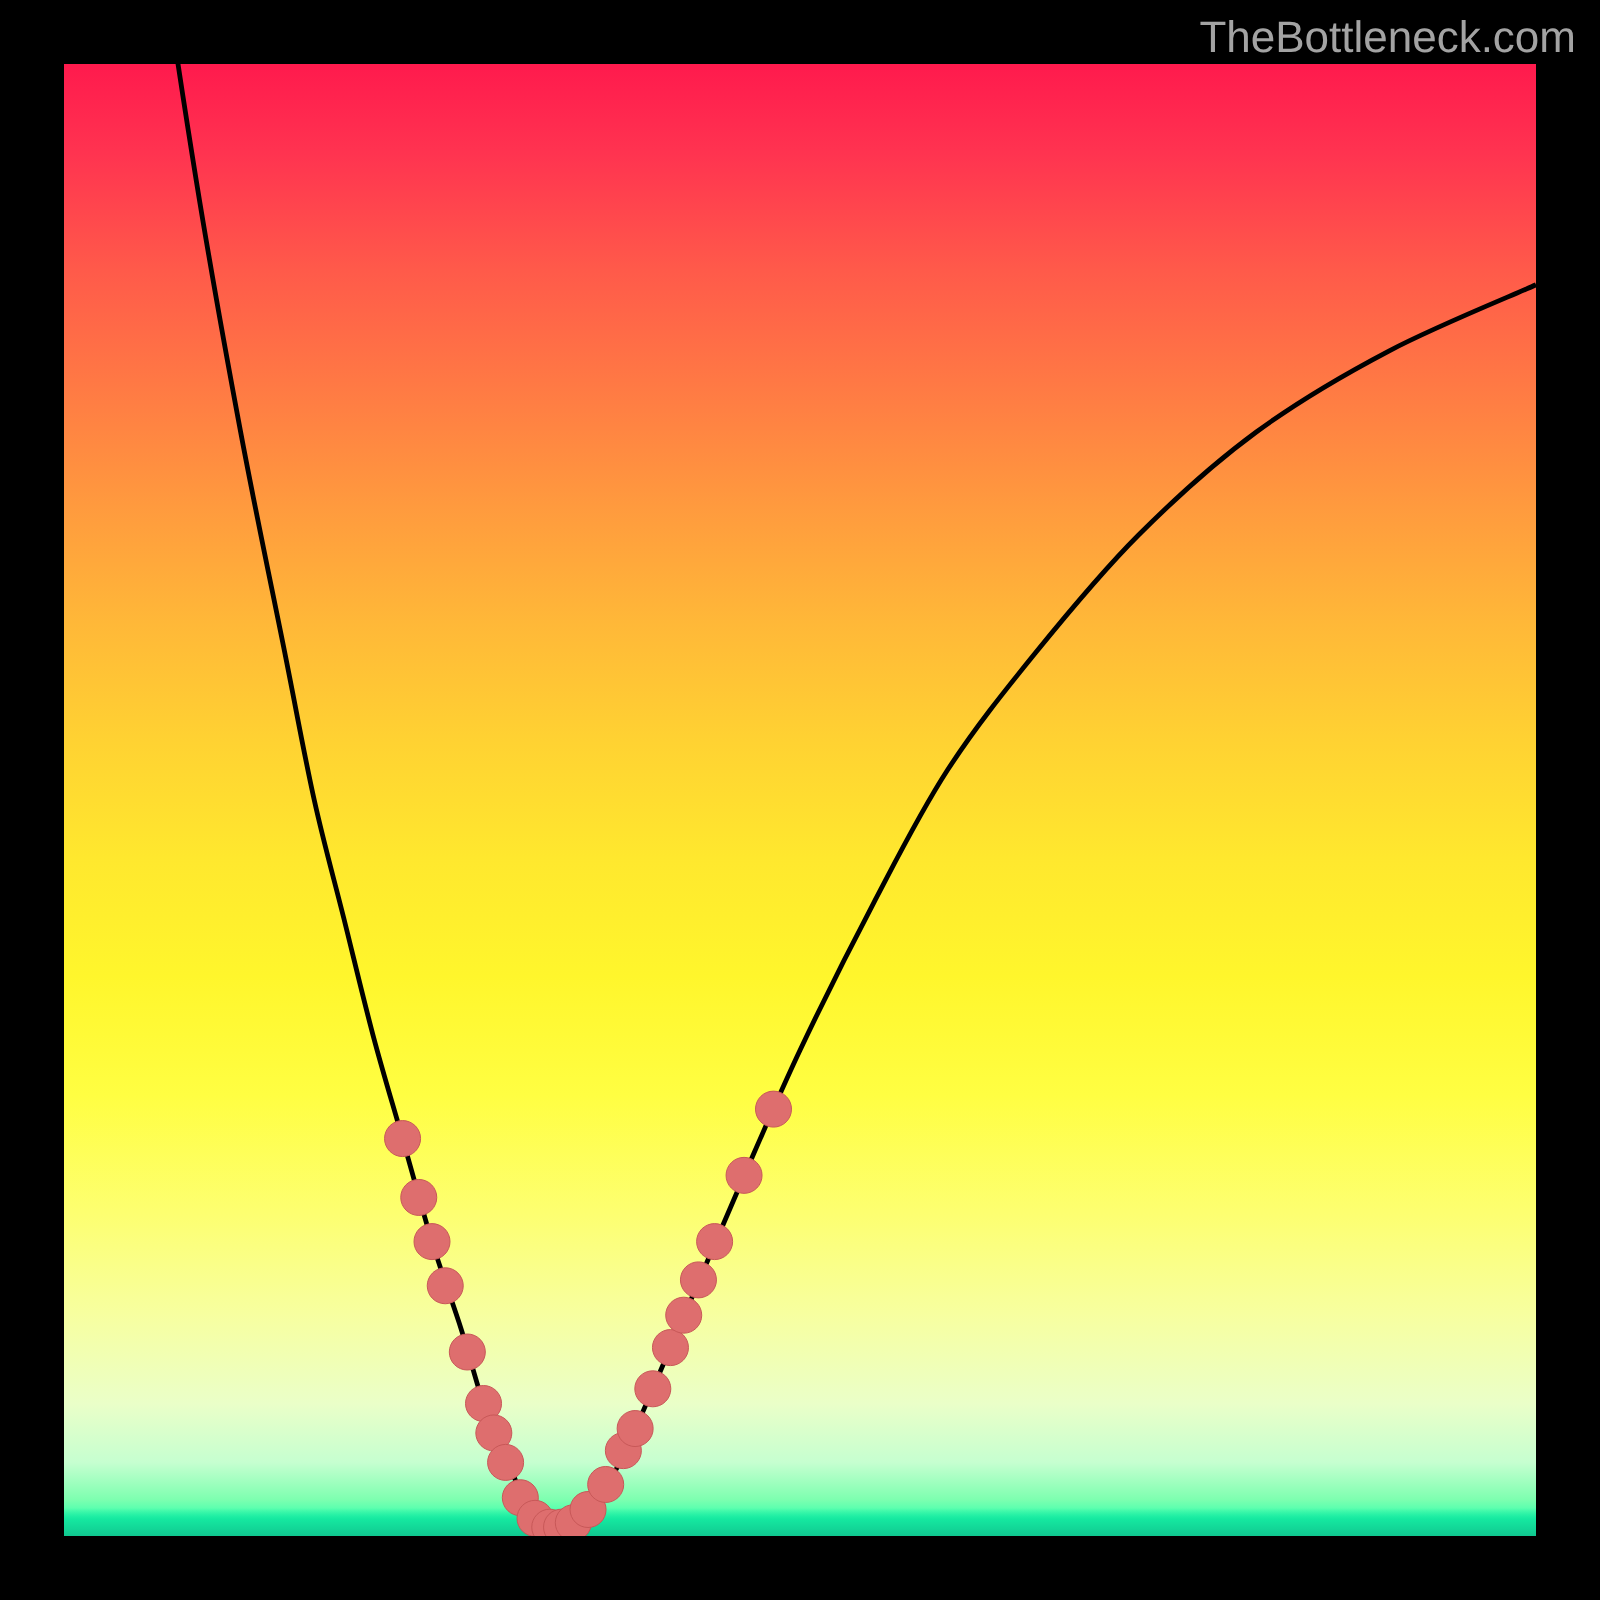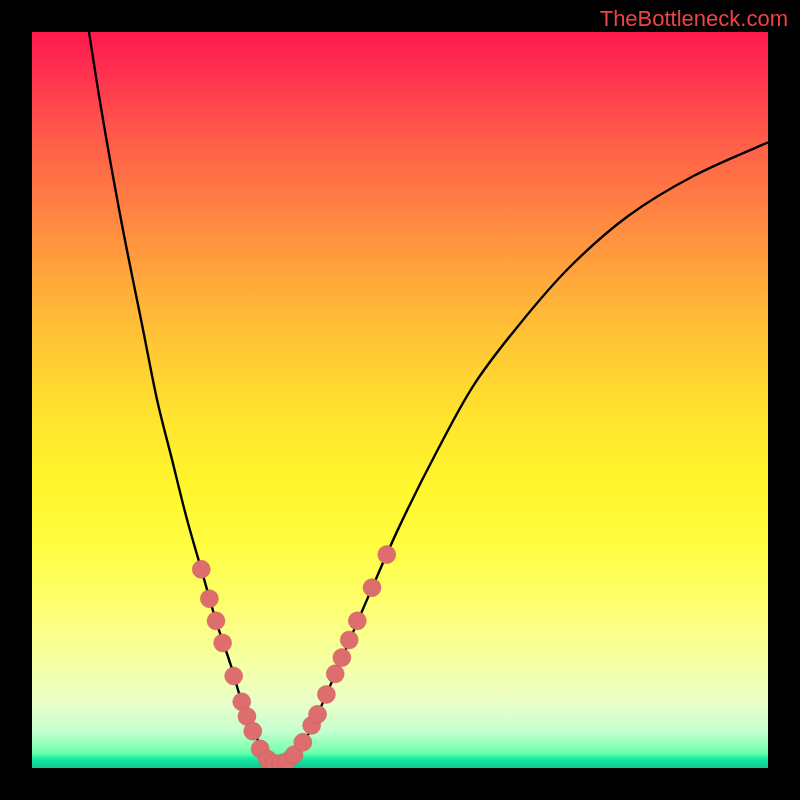--- a/index.html
+++ b/index.html
@@ -7,21 +7,21 @@
     width: 800px;
     height: 800px;
     background: #000;
     position: relative;
     font-family: Arial, sans-serif;
   }
   .watermark {
     position: absolute;
     top: 6px;
     right: 12px;
-    color: #ef4444;
+    color: #a3a3a3;
     font-size: 22px;
     font-weight: 500;
     z-index: 10;
   }
   .plot-area {
     position: absolute;
     left: 32px;
     top: 32px;
     width: 736px;
     height: 736px;

